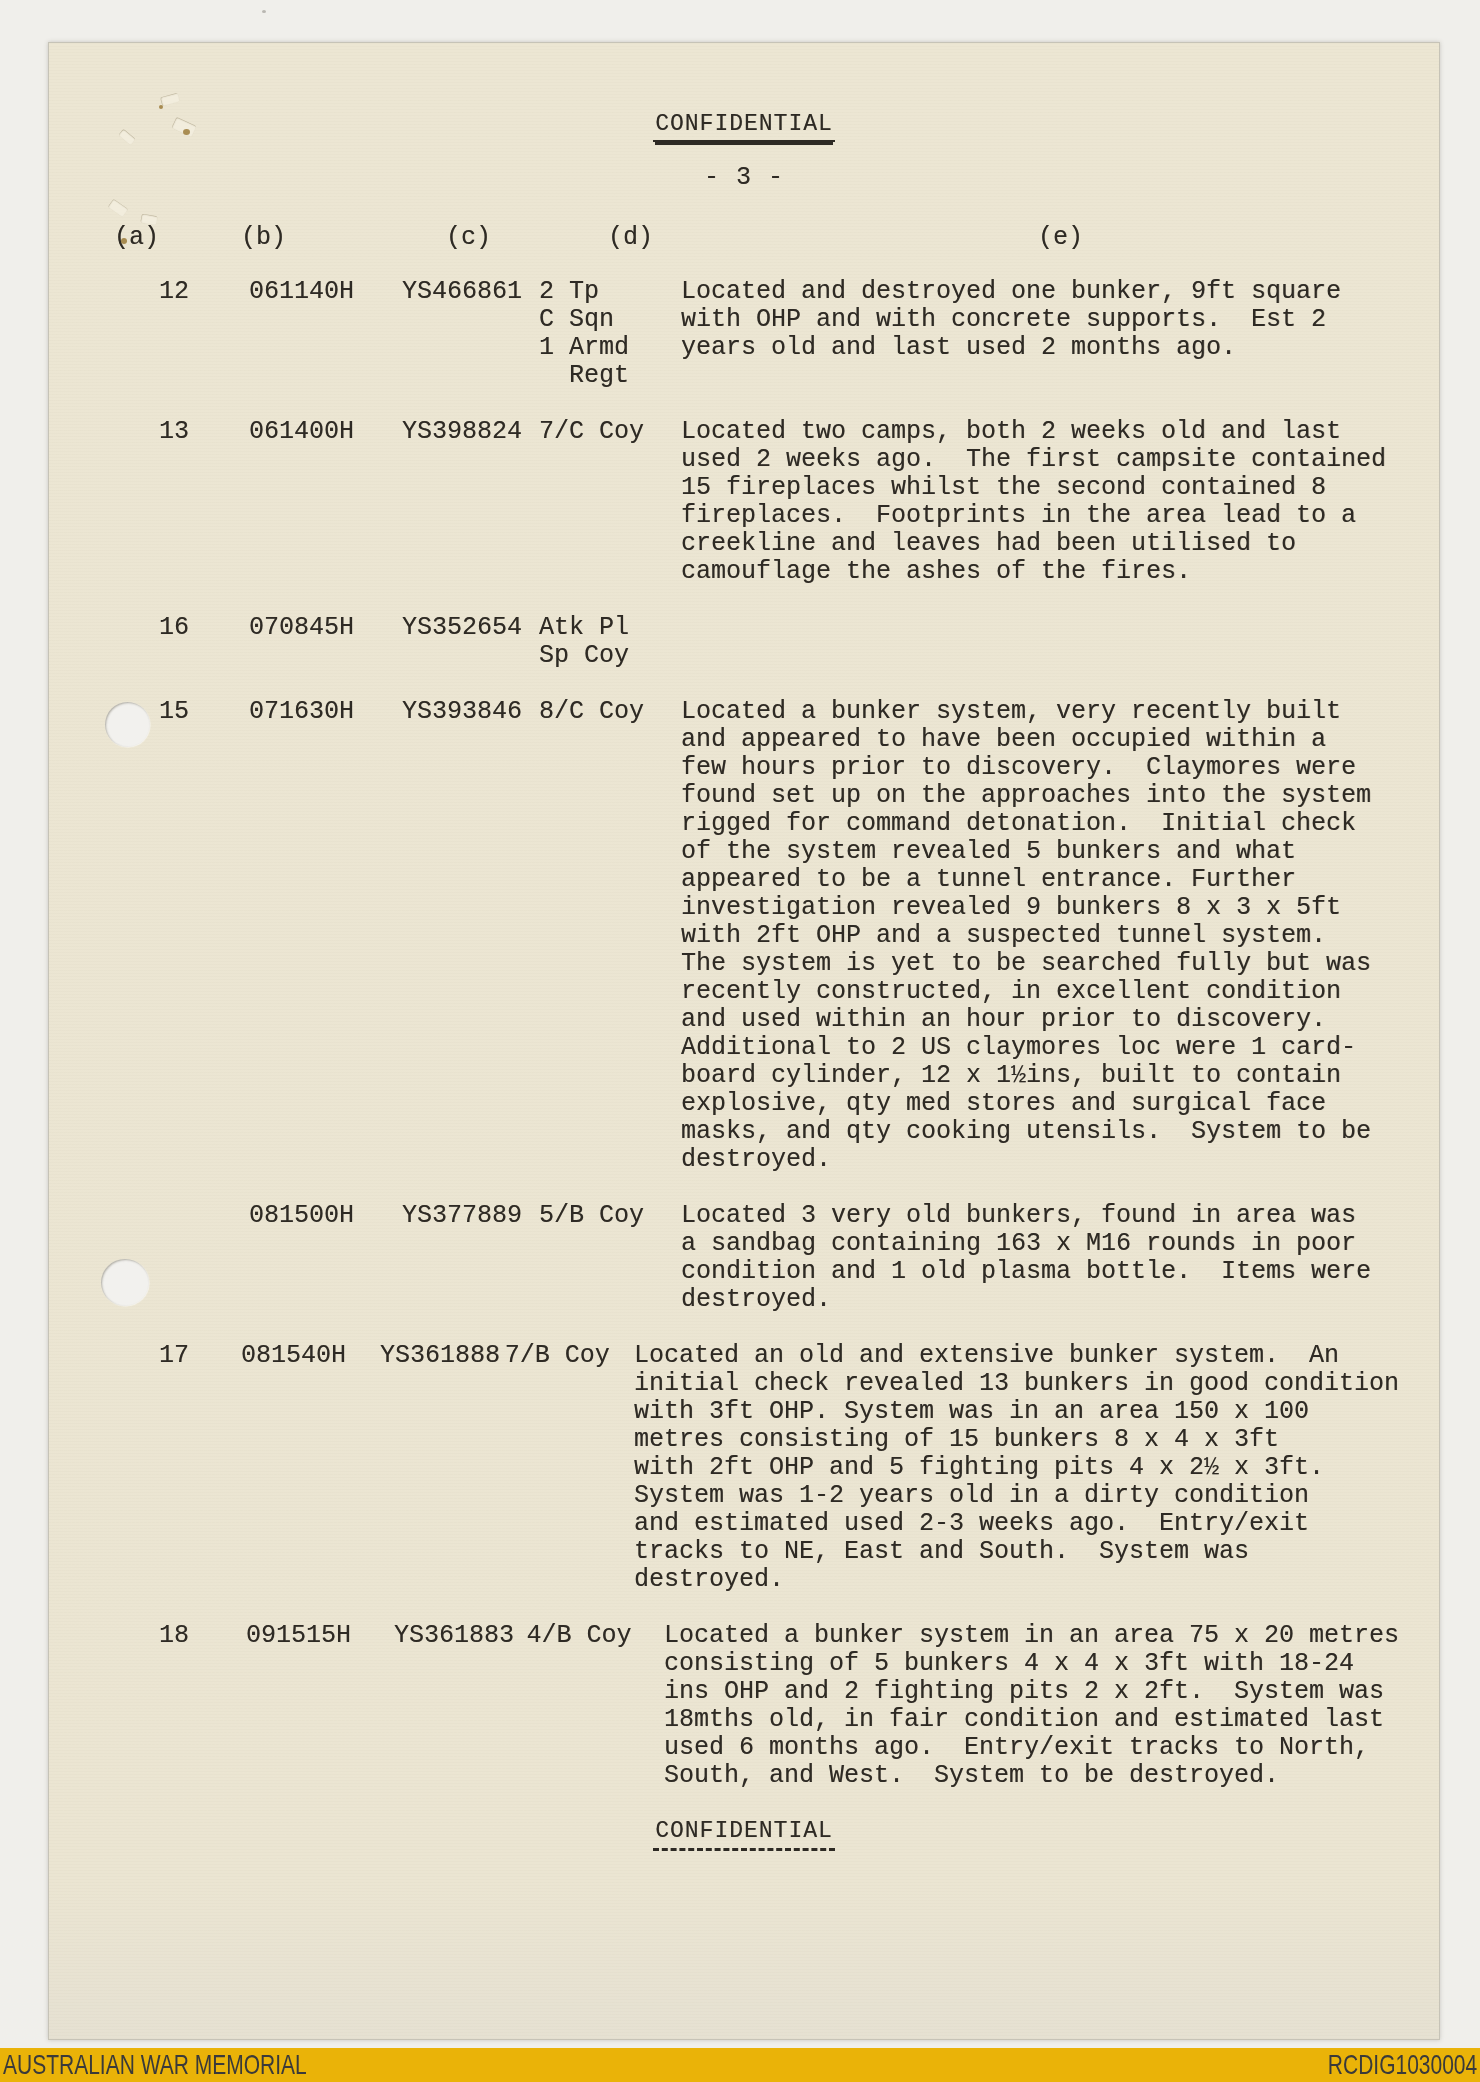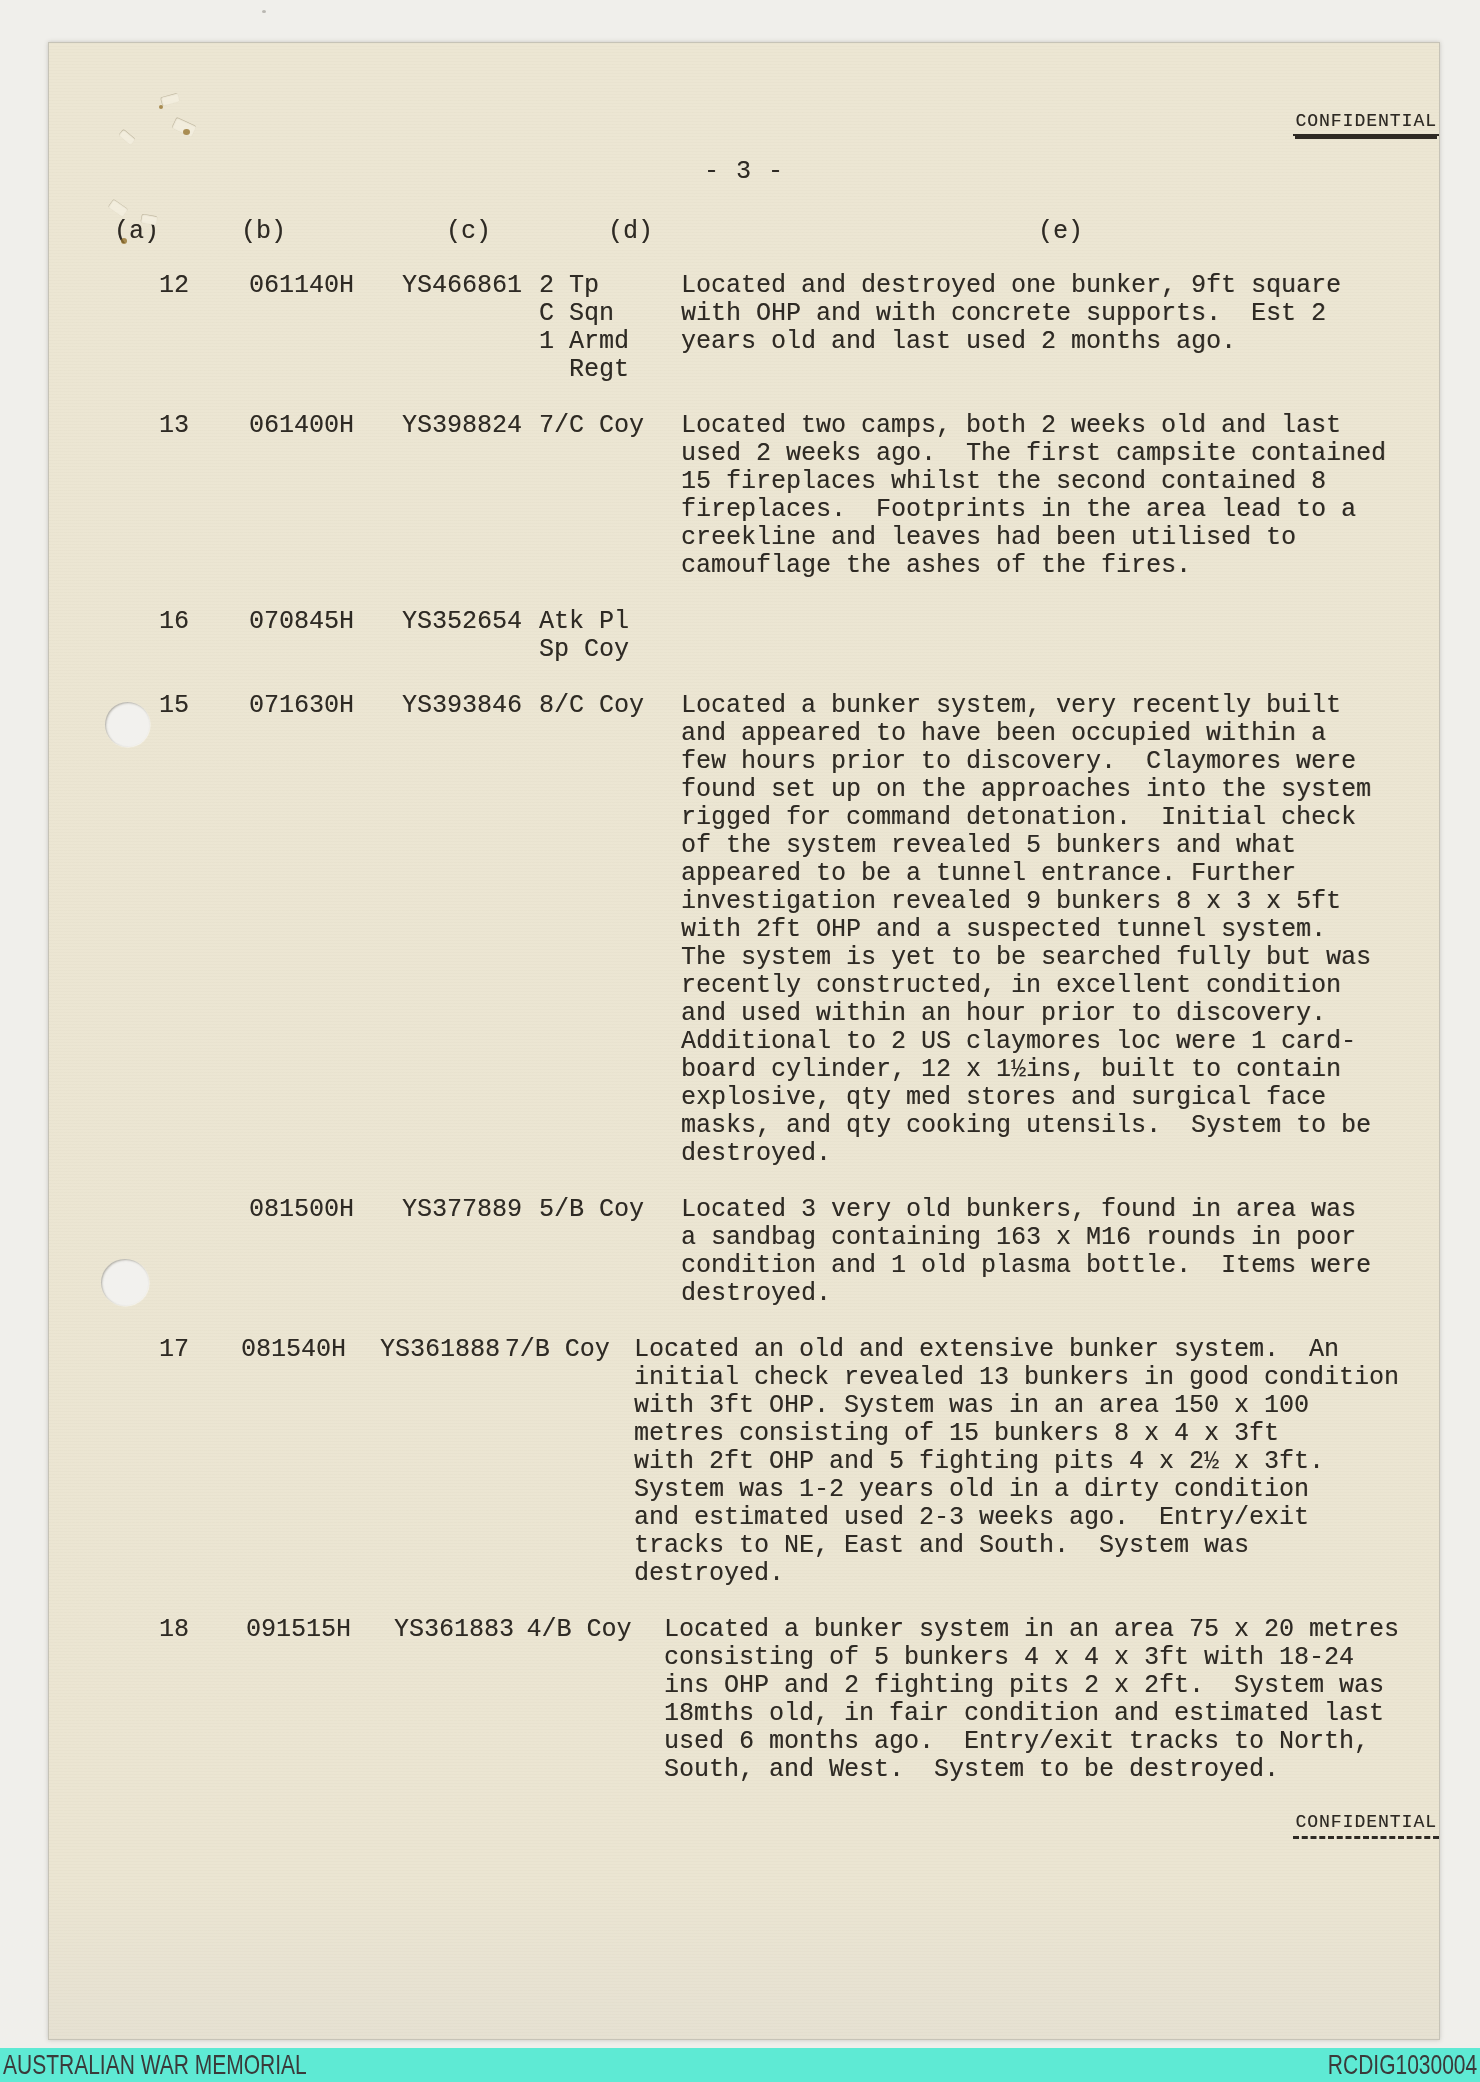--- a/index.html
+++ b/index.html
@@ -37,21 +37,21 @@
   .dot{position:absolute;border-radius:50%;background:#96742f;opacity:.8;box-shadow:none;}
   .d1{left:134px;top:86px;width:7px;height:6px;}
   .d2{left:72px;top:195px;width:6px;height:6px;}
   .d3{left:110px;top:62px;width:4px;height:4px;}
 
   
   .hole{position:absolute;border-radius:50%;background:#f2f1ee;box-shadow:inset 1px 1px 2px rgba(100,95,80,.45), 0.5px 0.5px 1px rgba(255,255,255,.7);}
   .hole1{left:56px;top:659px;width:45px;height:45px;}
   .hole2{left:52px;top:1216px;width:48px;height:47px;}
 
-  .title{ text-align:right; font-size:18px; letter-spacing:1px; }
+  .title{ text-align:center; font-size:23px; letter-spacing:1px; }
   .title-top{ padding-top:68px; }
   .u2{ border-bottom:2px solid #2e2a24; box-shadow:0 5px 0 -2px #2e2a24; padding:0 2px 3px 2px; }
   .ud{ border-bottom:3px dashed #2e2a24; padding:0 2px 4px 2px; }
   .pagenum{ text-align:center; font-size:25px; margin-top:26px; letter-spacing:1px; }
 
   .content{ padding-left:62px; padding-right:40px; }
   .cols{ display:flex; margin-top:32px; font-size:25px; }
   .mono{ font-size:25px; line-height:28px; white-space:pre; }
   .ca{ width:90px; }
   .cb{ width:153px; }
@@ -65,21 +65,21 @@
   .h-e{ padding-left:288px; }
 
   .entries{ margin-top:26px;margin-left:48px; }
   .entry{ display:flex; align-items:flex-start; margin-bottom:28px; }
 
   .title-bottom{ margin-top:0; }
 
   
   .viewer-footer{
     position:absolute;left:0;bottom:0;width:1480px;height:34px;
-    background:#5eead4;display:flex;justify-content:space-between;align-items:center;
+    background:#eab308;display:flex;justify-content:space-between;align-items:center;
     font-family:"Liberation Sans","DejaVu Sans",sans-serif;color:#3a3a3a;
   }
   .vf-left{font-size:28px;transform:scaleX(.75);transform-origin:left center;letter-spacing:0;padding-left:4px;white-space:nowrap;}
   .vf-right{font-size:28px;transform:scaleX(.75);transform-origin:right center;padding-right:4px;white-space:nowrap;}
 </style>
 </head>
 <body>
 
 <div id="screenshot">
 

